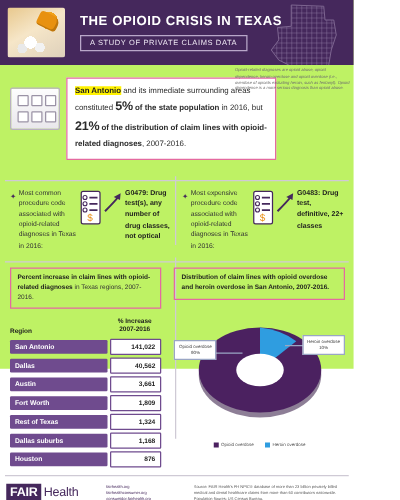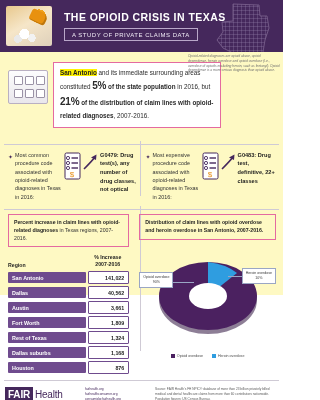--- a/index.html
+++ b/index.html
@@ -2,21 +2,21 @@
 <html><head>
 <meta charset="utf-8">
 <style>
   * { box-sizing: border-box; margin: 0; padding: 0; }
   html, body {
     width: 283px; height: 400px;
     background: #ffffff;
     font-family: "Liberation Sans", sans-serif;
     overflow: hidden;
   }
-  .page { position: relative; width: 283px; height: 295px; background: #fef9c3; }
+  .page { position: relative; width: 283px; height: 295px; background: #bef264; }
 
   
   .header {
     position: relative;
     height: 52px;
     background: #45285c;
     display: flex;
     align-items: center;
     overflow: hidden;
   }

